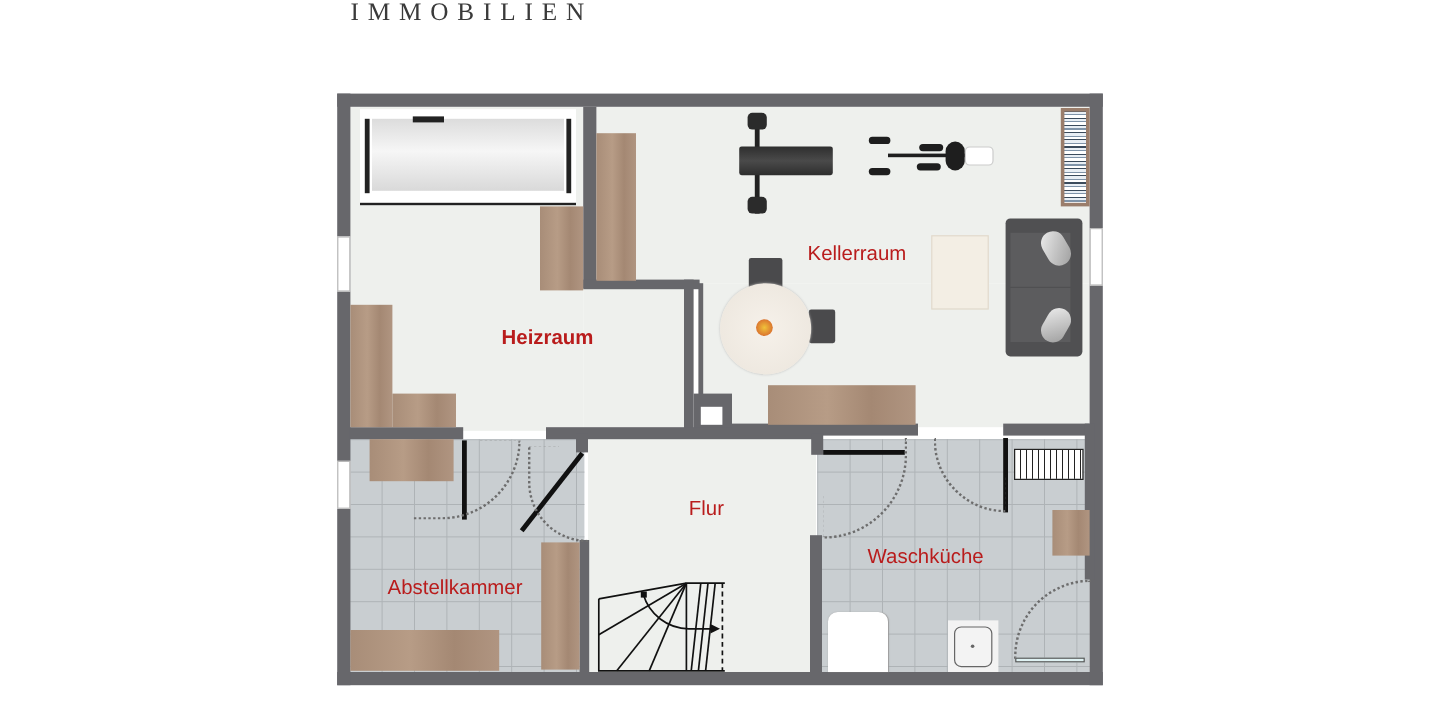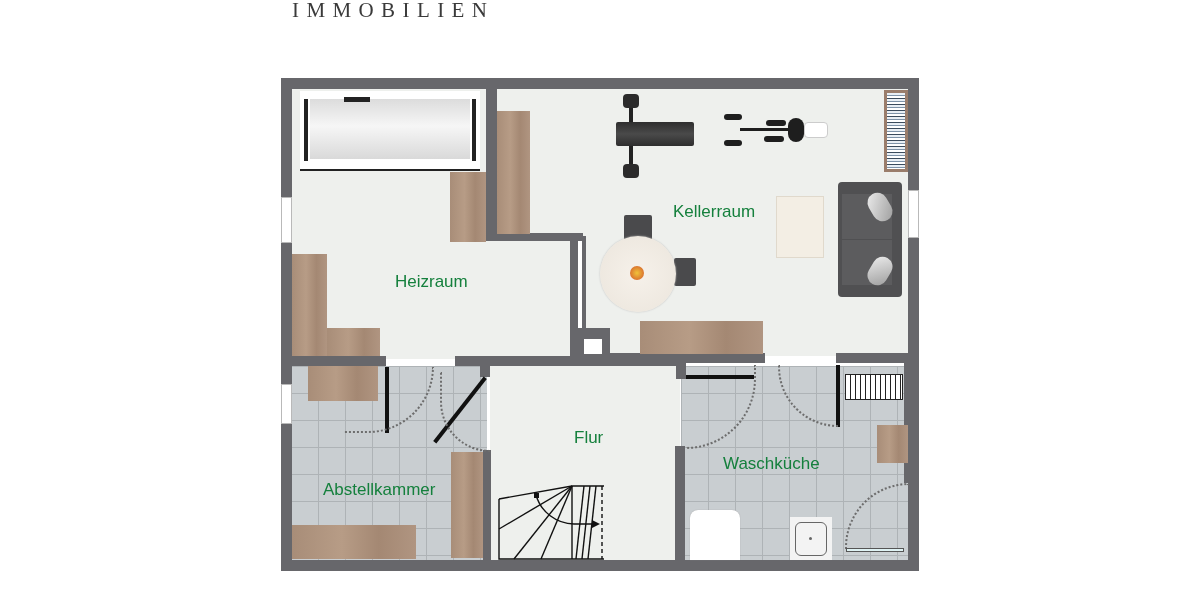--- a/index.html
+++ b/index.html
@@ -7,21 +7,21 @@
   .brand{position:absolute;left:292px;top:-2px;font-family:"Liberation Serif",serif;font-size:21px;letter-spacing:7.4px;color:#3a3a3a;}
   .plan{position:absolute;left:0;top:0;width:1200px;height:600px;}
   .abs{position:absolute;}
   .wall{position:absolute;background:#67676b;}
   .floor{position:absolute;background:#eef0ed;}
   .tile{position:absolute;background-color:#c9ced1;
         background-image:linear-gradient(#aeb3b6 1px,transparent 1px),linear-gradient(90deg,#aeb3b6 1px,transparent 1px);
         background-size:27px 27px;}
   .wood{position:absolute;background:linear-gradient(90deg,#a88d78,#b79c86 40%,#a48873 70%,#b09581);}
   .win{position:absolute;background:#ffffff;border:1px solid #b9b9b9;box-sizing:border-box;}
-  .label{position:absolute;font-size:17px;color:#15803d;white-space:nowrap;}
+  .label{position:absolute;font-size:17px;color:#b91c1c;white-space:nowrap;}
   .door{position:absolute;background:#111;}
   .arc{position:absolute;border:2px dotted #6d6d6d;box-sizing:border-box;}
 </style>
 </head>
 <body>
 
 <div class="brand">IMMOBILIEN</div>
 
 <div class="plan">
 
@@ -145,18 +145,18 @@
   <div class="wood" style="left:877px;top:425px;width:31px;height:38px;"></div>
 
   <div class="abs" style="left:690px;top:510px;width:50px;height:50px;background:#fff;border-radius:8px 8px 0 0;box-shadow:0 0 1px #999;"></div>
   <div class="abs" style="left:790px;top:517px;width:42px;height:43px;background:#f3f3f3;">
     <div class="abs" style="left:5px;top:5px;width:30px;height:32px;border:1px solid #666;border-radius:6px;"></div>
     <div class="abs" style="left:19px;top:20px;width:3px;height:3px;background:#666;border-radius:50%;"></div>
   </div>
   <div class="arc" style="left:845px;top:483px;width:64px;height:68px;border-bottom:none;border-right:none;border-radius:64px 0 0 0;"></div>
   <div class="abs" style="left:846px;top:548px;width:58px;height:4px;background:#dff2f3;border:1px solid #555;box-sizing:border-box;"></div>
 
-  <div class="label" style="left:395px;top:272px;">Heizraum</div>
+  <div class="label" style="left:418px;top:272px;font-weight:bold;">Heizraum</div>
   <div class="label" style="left:673px;top:202px;">Kellerraum</div>
   <div class="label" style="left:323px;top:480px;">Abstellkammer</div>
-  <div class="label" style="left:574px;top:428px;">Flur</div>
+  <div class="label" style="left:574px;top:414px;">Flur</div>
   <div class="label" style="left:723px;top:454px;">Waschküche</div>
 </div>
 
 </body></html>

